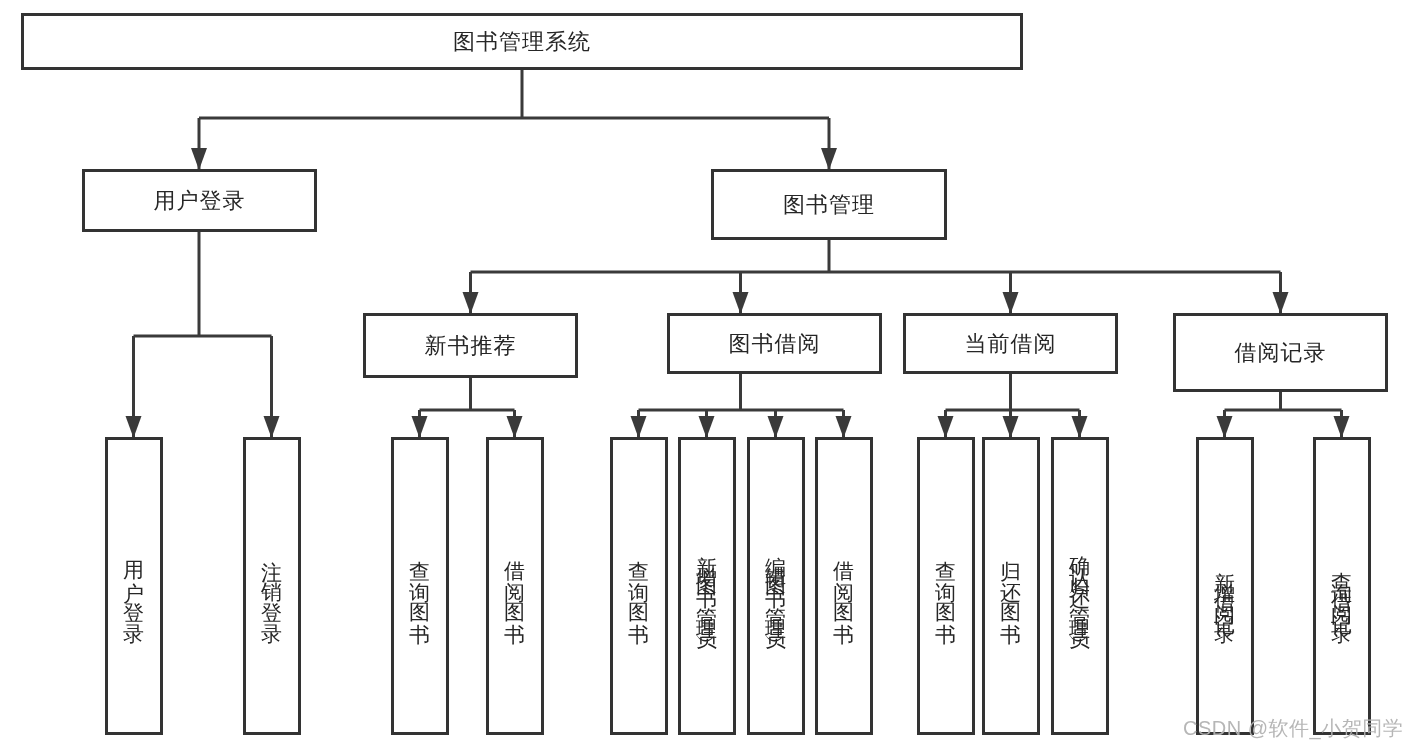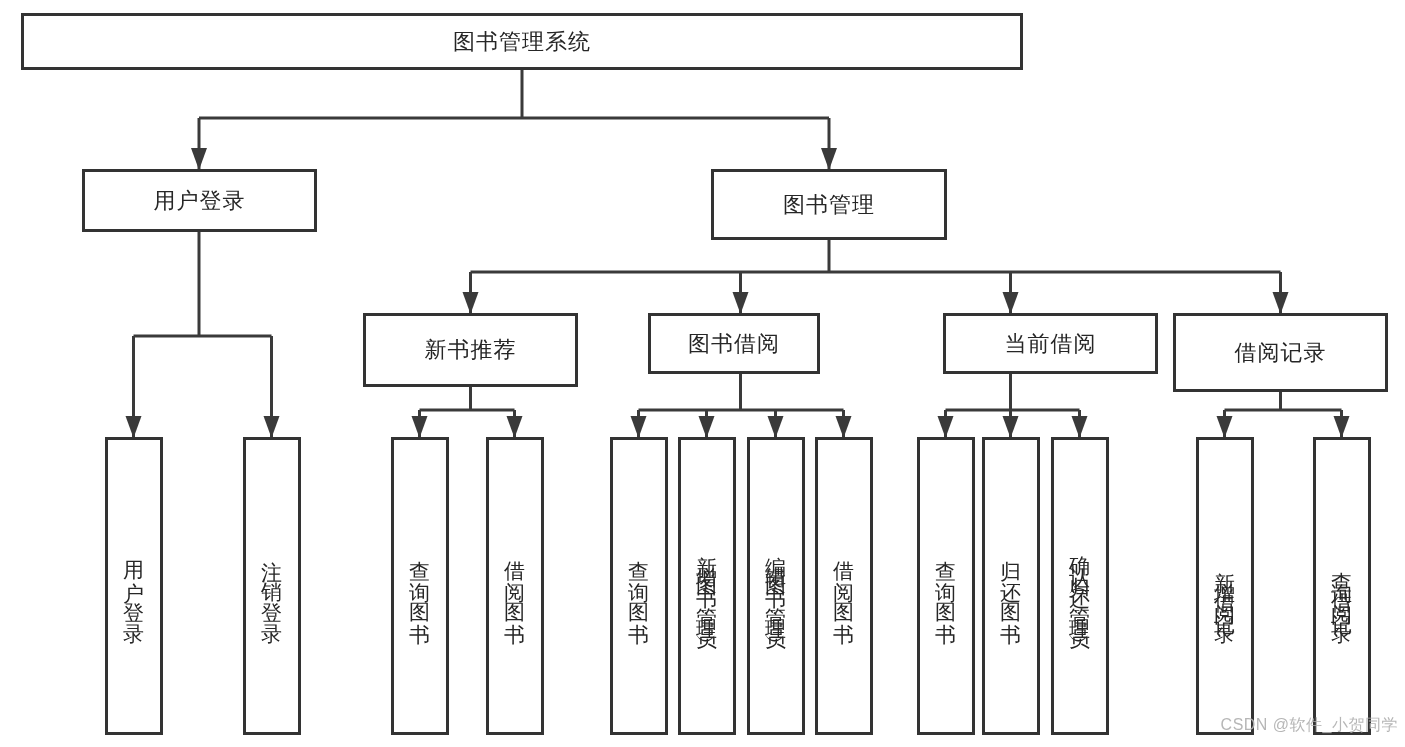--- a/index.html
+++ b/index.html
@@ -15,21 +15,21 @@
   }
   .node-h{font-size:22px;letter-spacing:1px;line-height:1;}
   .node-v{font-size:21px;}
   .node-v .vtext{
     writing-mode:vertical-rl;text-orientation:mixed;line-height:1;
     letter-spacing:0.5em;white-space:nowrap;
   }
   .node-v .vtext.ls-wide{letter-spacing:1.0em;}
   .watermark{
     position:absolute;left:1183px;top:715px;width:215px;z-index:3;
-    font-size:16px;letter-spacing:0.5px;color:rgba(178,178,178,0.95);
+    font-size:20px;letter-spacing:0.5px;color:rgba(178,178,178,0.95);
     text-align:right;white-space:nowrap;
   }
 </style>
 </head>
 <body>
 
 <div class="canvas">
 
   <svg class="wires" viewBox="0 0 1405 747" xmlns="http://www.w3.org/2000/svg">
     <defs>
@@ -73,23 +73,23 @@
       <path d="M1224.5,410 V437" marker-end="url(#ah)"></path>
       <path d="M1341.5,410 V437" marker-end="url(#ah)"></path>
     </g>
   </svg>
 
   <div class="node node-h" style="left:21px;top:13px;width:1002px;height:57px;">图书管理系统</div>
 
   <div class="node node-h" style="left:82px;top:169px;width:235px;height:63px;">用户登录</div>
   <div class="node node-h" style="left:711px;top:169px;width:236px;height:71px;">图书管理</div>
 
-  <div class="node node-h" style="left:363px;top:313px;width:215px;height:74px;">新书推荐</div>
-  <div class="node node-h" style="left:648px;top:313px;width:172px;height:61px;">图书借阅</div>
-  <div class="node node-h" style="left:943px;top:313px;width:215px;height:61px;">当前借阅</div>
+  <div class="node node-h" style="left:363px;top:313px;width:215px;height:65px;">新书推荐</div>
+  <div class="node node-h" style="left:667px;top:313px;width:215px;height:61px;">图书借阅</div>
+  <div class="node node-h" style="left:903px;top:313px;width:215px;height:61px;">当前借阅</div>
   <div class="node node-h" style="left:1173px;top:313px;width:215px;height:79px;">借阅记录</div>
 
   <div class="node node-v" style="left:105px;top:437px;width:58px;height:298px;">
     <span class="vtext ls-wide">用户登录</span>
   </div>
   <div class="node node-v" style="left:243px;top:437px;width:58px;height:298px;">
     <span class="vtext ls-wide">注销登录</span>
   </div>
 
   <div class="node node-v" style="left:391px;top:437px;width:58px;height:298px;">

